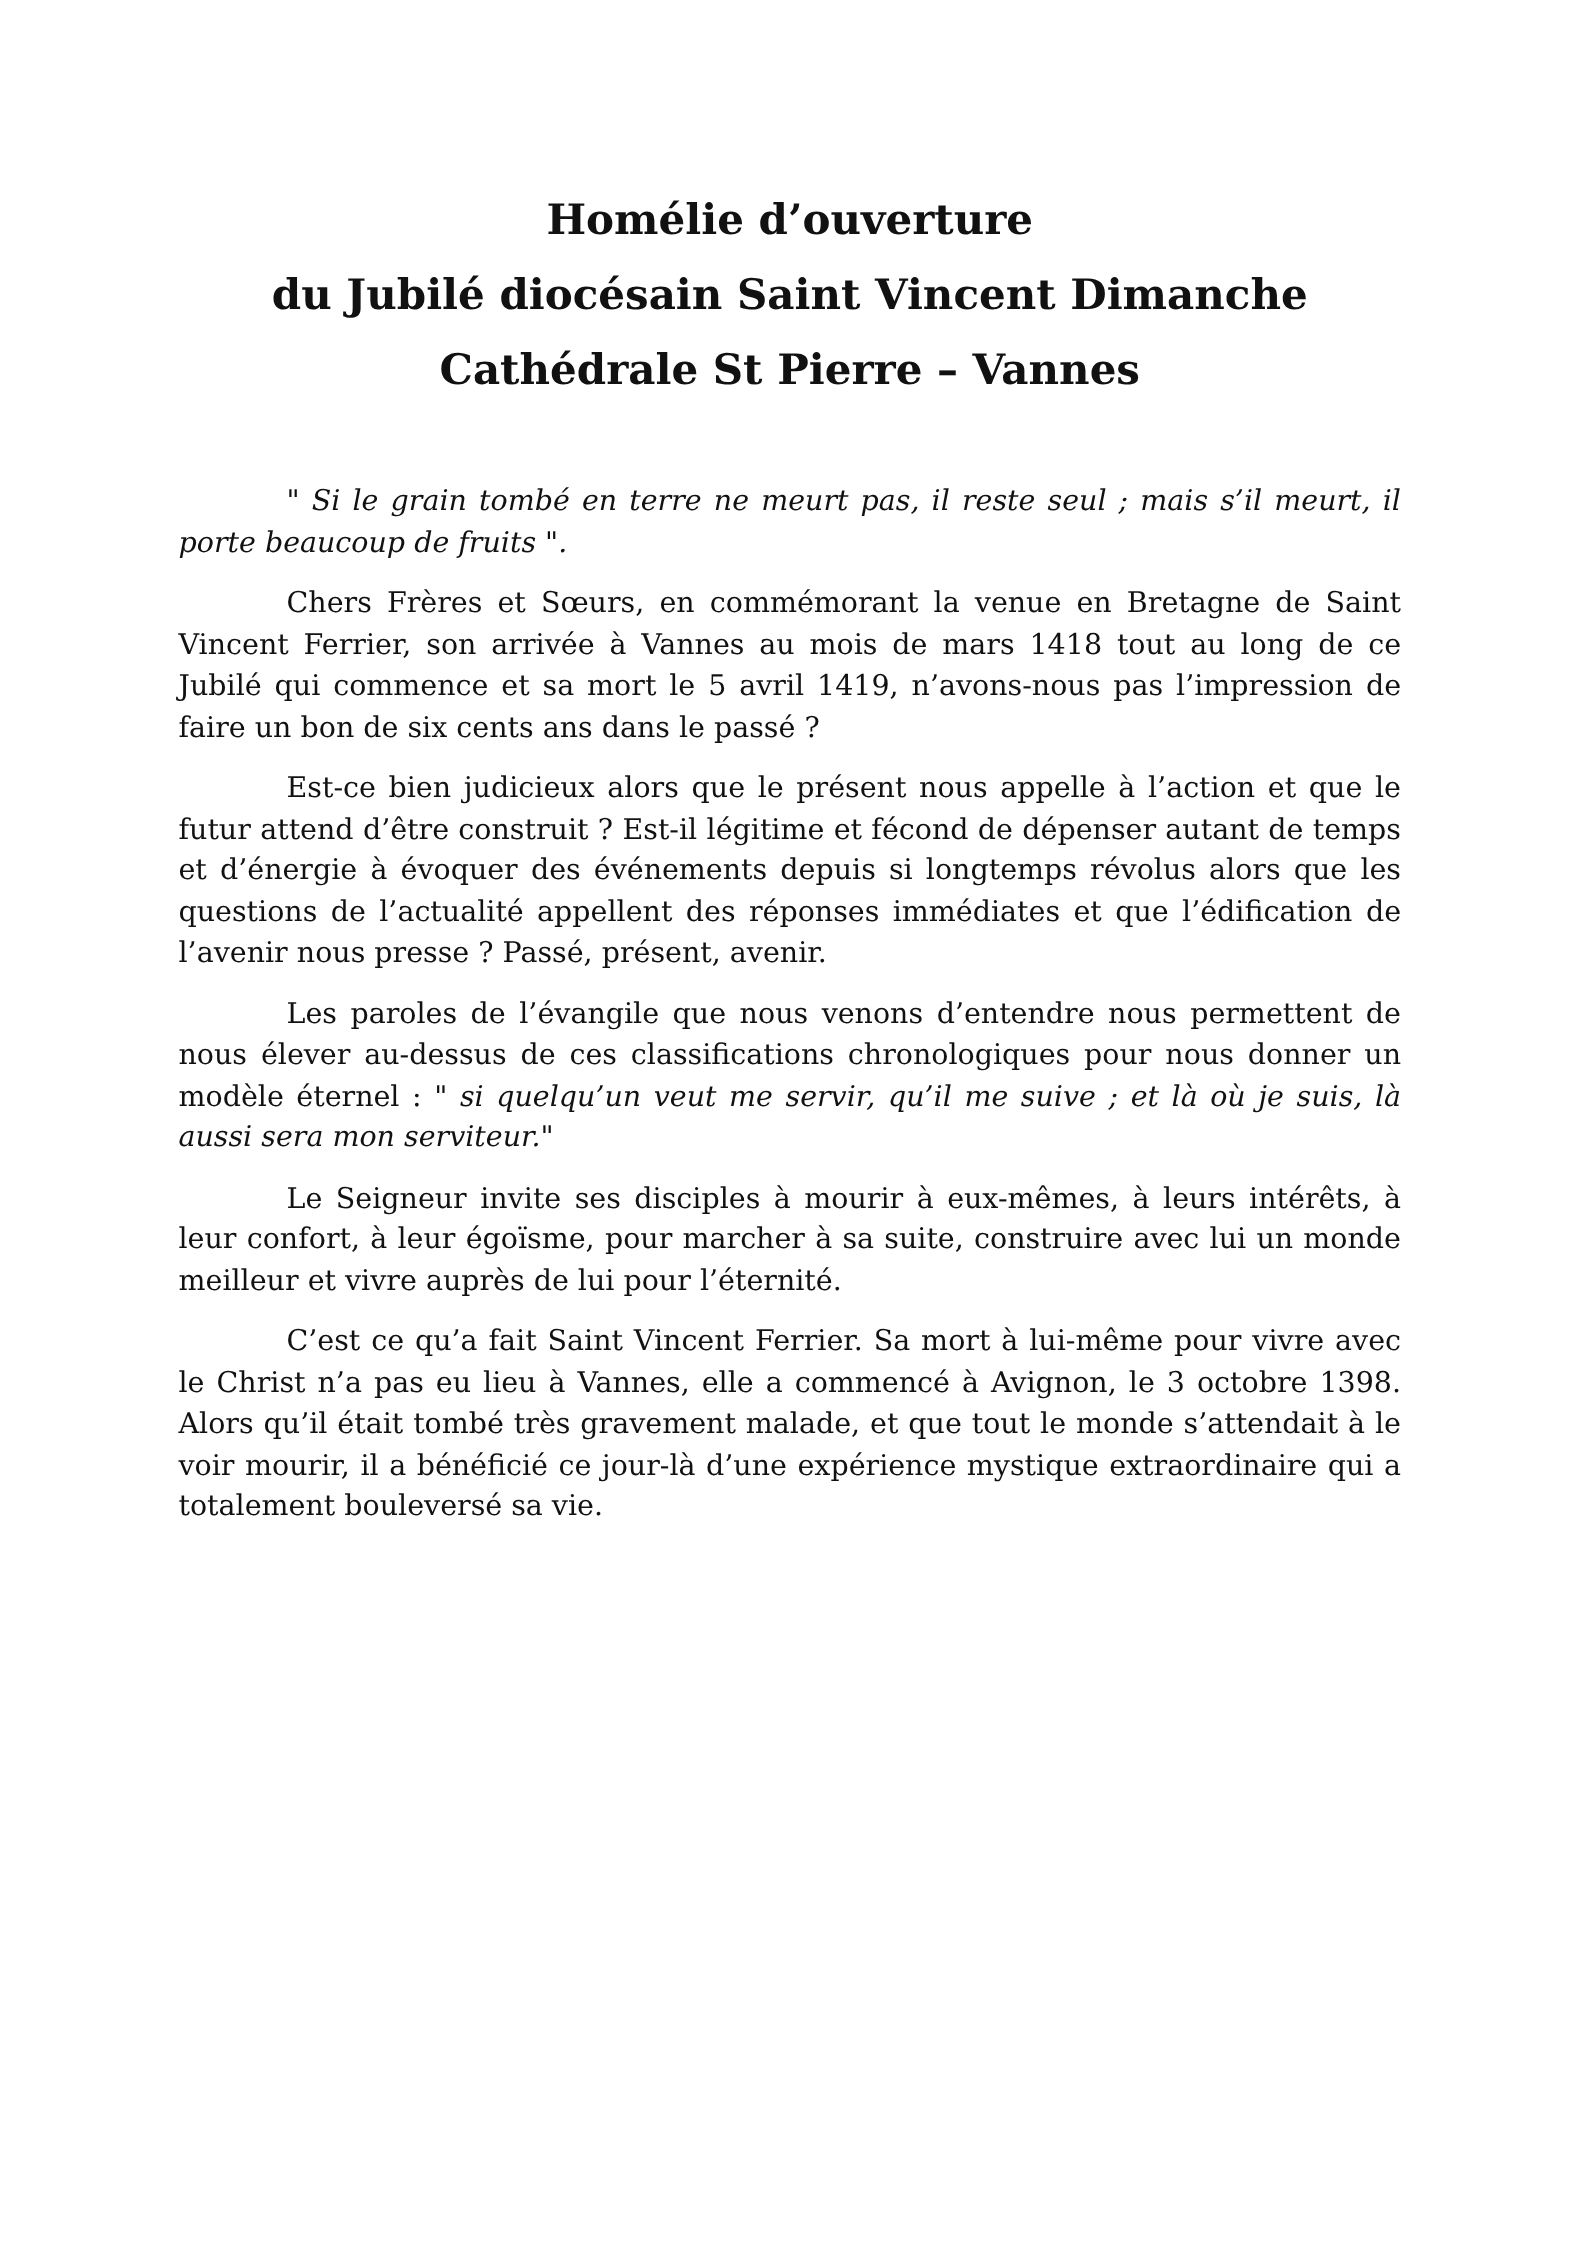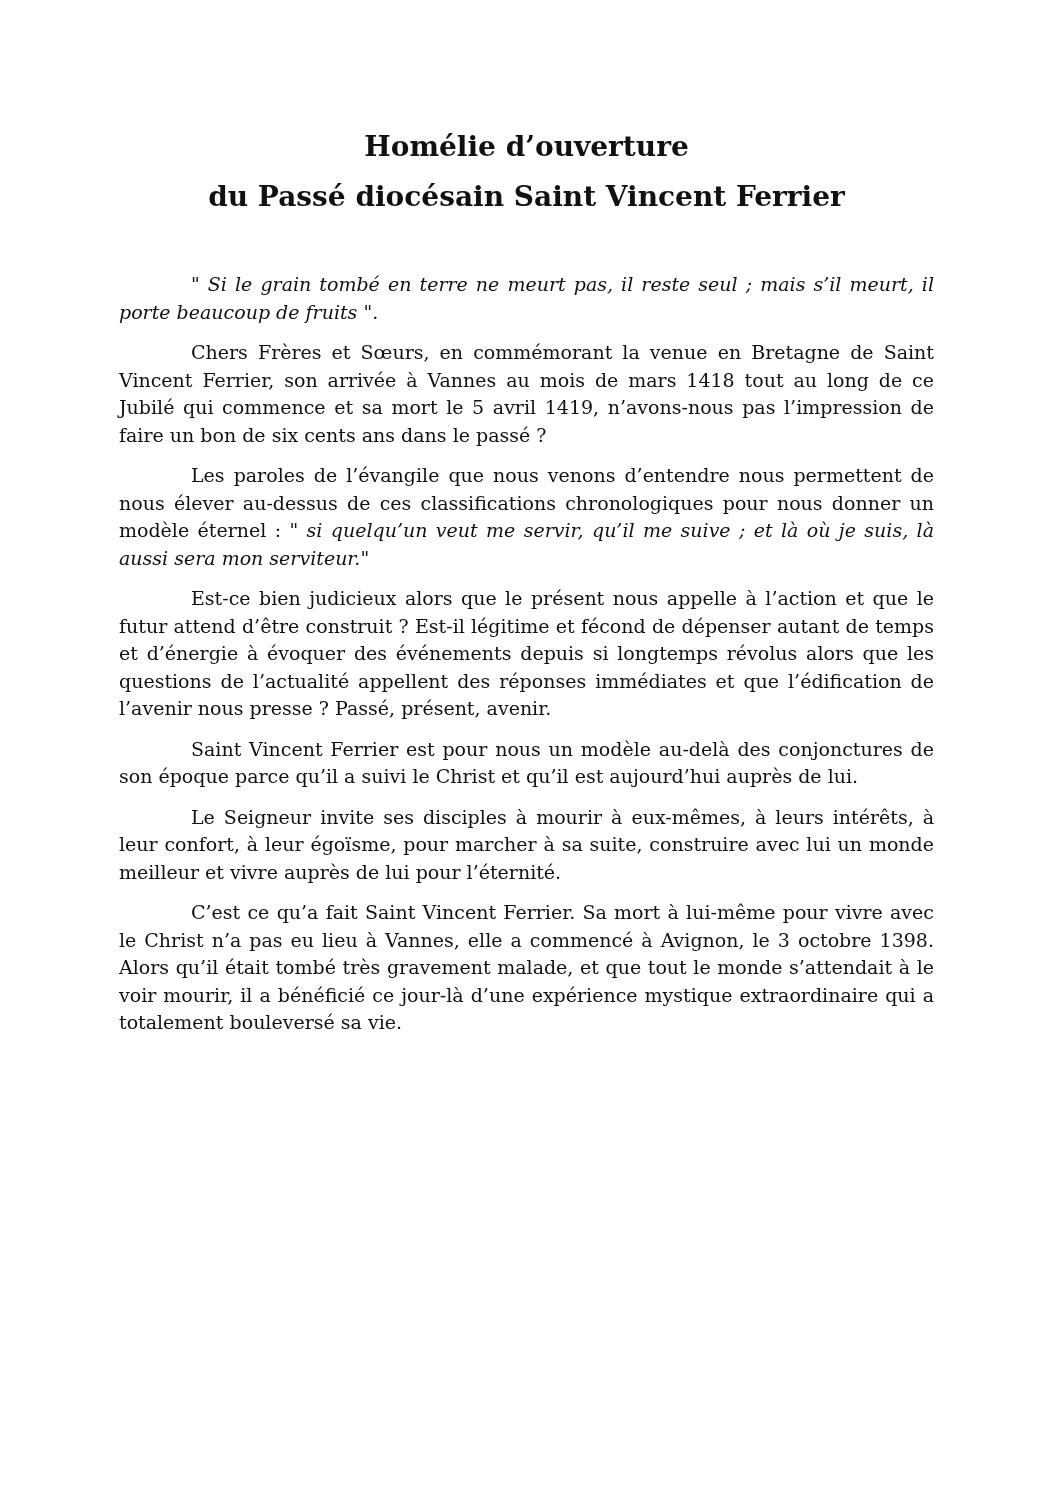--- a/index.html
+++ b/index.html
@@ -44,34 +44,34 @@
     font-style: italic;
   }
 </style>
 </head>
 <body>
 
 <div class="page">
 
   <div class="title-block">
     <div class="title-line">Homélie d’ouverture</div>
-    <div class="title-line">du Passé diocésain Saint Vincent Ferrier</div>
+    <div class="title-line">du Jubilé diocésain Saint Vincent Dimanche</div>
+    <div class="title-line">Cathédrale St Pierre – Vannes</div>
   </div>
 
   <div class="body-text">
 
     <p class="para italic">" Si le grain tombé en terre ne meurt pas, il reste seul ; mais s’il meurt, il porte beaucoup de fruits ".</p>
 
     <p class="para">Chers Frères et Sœurs, en commémorant la venue en Bretagne de Saint Vincent Ferrier, son arrivée à Vannes au mois de mars 1418 tout au long de ce Jubilé qui commence et sa mort le 5 avril 1419, n’avons-nous pas l’impression de faire un bon de six cents ans dans le passé ?</p>
 
+    <p class="para">Est-ce bien judicieux alors que le présent nous appelle à l’action et que le futur attend d’être construit ? Est-il légitime et fécond de dépenser autant de temps et d’énergie à évoquer des événements depuis si longtemps révolus alors que les questions de l’actualité appellent des réponses immédiates et que l’édification de l’avenir nous presse ? Passé, présent, avenir.</p>
+
     <p class="para"><span>Les paroles de l’évangile que nous venons d’entendre nous permettent de nous élever au-dessus de ces classifications chronologiques pour nous donner un modèle éternel : </span><span class="italic">" si quelqu’un veut me servir, qu’il me suive ; et là où je suis, là aussi sera mon serviteur."</span></p>
 
-    <p class="para">Est-ce bien judicieux alors que le présent nous appelle à l’action et que le futur attend d’être construit ? Est-il légitime et fécond de dépenser autant de temps et d’énergie à évoquer des événements depuis si longtemps révolus alors que les questions de l’actualité appellent des réponses immédiates et que l’édification de l’avenir nous presse ? Passé, présent, avenir.</p>
-
-    <p class="para">Saint Vincent Ferrier est pour nous un modèle au-delà des conjonctures de son époque parce qu’il a suivi le Christ et qu’il est aujourd’hui auprès de lui.</p>
 
 
 
     <p class="para">Le Seigneur invite ses disciples à mourir à eux-mêmes, à leurs intérêts, à leur confort, à leur égoïsme, pour marcher à sa suite, construire avec lui un monde meilleur et vivre auprès de lui pour l’éternité.</p>
 
     <p class="para">C’est ce qu’a fait Saint Vincent Ferrier. Sa mort à lui-même pour vivre avec le Christ n’a pas eu lieu à Vannes, elle a commencé à Avignon, le 3 octobre 1398. Alors qu’il était tombé très gravement malade, et que tout le monde s’attendait à le voir mourir, il a bénéficié ce jour-là d’une expérience mystique extraordinaire qui a totalement bouleversé sa vie.</p>
 
   </div>
 
 </div>

